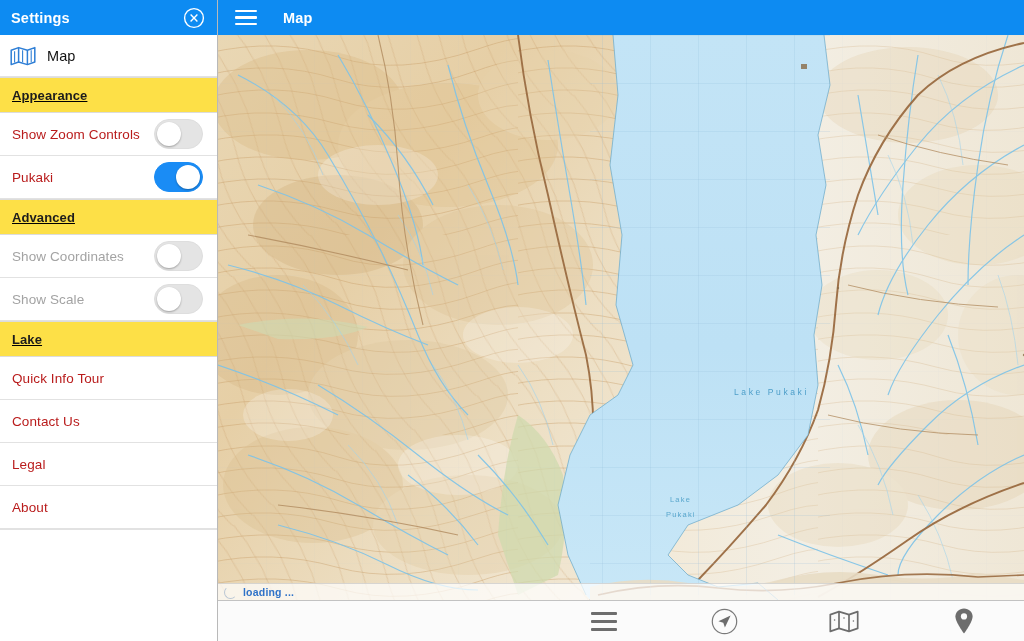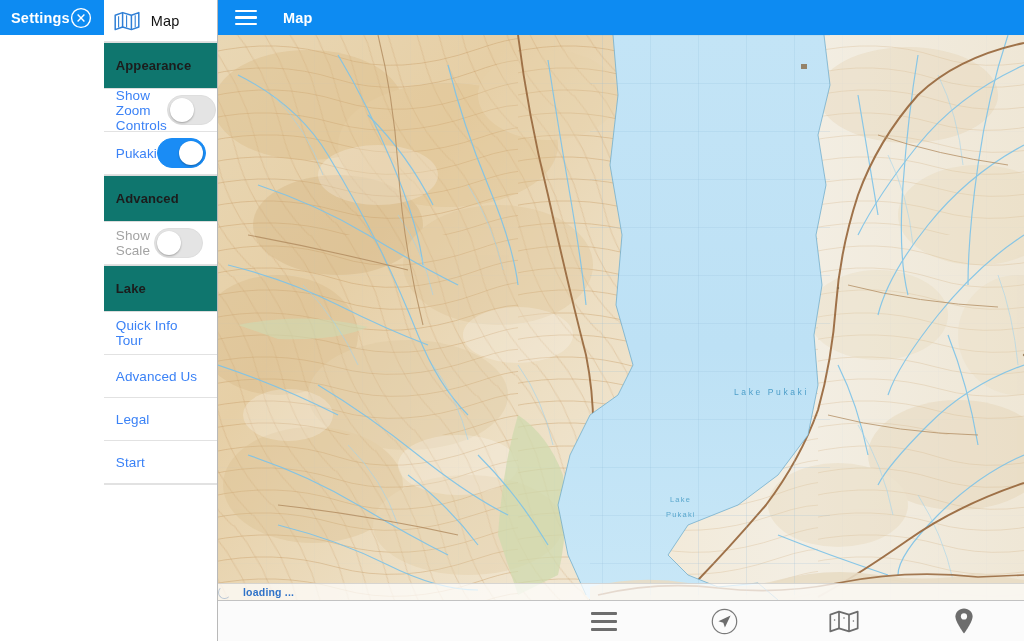--- a/index.html
+++ b/index.html
@@ -11,21 +11,21 @@
   }
   #app{position:relative;width:1024px;height:641px;display:flex;}
 
   
   #sidebar{
     width:218px;height:641px;flex:0 0 218px;
     background:#ffffff;
     border-right:1px solid #b9b9b9;
     box-sizing:border-box;
     position:relative;
-    display:flex;flex-direction:row;
+    display:flex;flex-direction:column;
   }
   .side-header{
     height:35px;flex:0 0 35px;
     background:#0d8bf2;
     display:flex;align-items:center;
     padding:0 12px 0 11px;
     box-sizing:border-box;
     justify-content:space-between;
   }
   .side-header .title{
@@ -37,24 +37,24 @@
 
   .row{
     height:43px;box-sizing:border-box;
     display:flex;align-items:center;
     padding:0 14px 0 12px;
     border-bottom:1px solid #e2e2e2;
     background:#ffffff;
     position:relative;
   }
   .row.first{border-top:none;}
-  .row .label{font-size:13.5px;color:#3b82f6;flex:1;letter-spacing:.1px;}
+  .row .label{font-size:13.5px;color:#b91c1c;flex:1;letter-spacing:.1px;}
   .row .label.dim{color:#a3a3a3;}
   .row.header-row{
-    height:47px;background:#0f766e;border-bottom:1px solid #dcdcdc;border-top:1px solid #dcdcdc;
+    height:36px;background:#fde047;border-bottom:1px solid #dcdcdc;border-top:1px solid #dcdcdc;text-decoration:underline;
   }
   .row.header-row .label{font-size:13px;font-weight:bold;color:#1c1c1c;}
   .row.map-row{height:42px;padding-left:10px;}
   .map-row .mapicon{margin-right:11px;display:flex;align-items:center;}
   .map-row .label{font-size:14.5px;color:#121212;}
 
   
   .toggle{
     width:49px;height:30px;border-radius:15px;position:relative;
     background:#e4e4e4;border:1px solid #dedede;box-sizing:border-box;
@@ -81,23 +81,22 @@
   .hamburger{width:22px;height:16px;display:flex;flex-direction:column;justify-content:space-between;cursor:pointer;}
   .hamburger i{display:block;height:2.4px;background:#fff;border-radius:1px;}
   .map-header .title{color:#fff;font-size:14.5px;font-weight:bold;margin-left:26px;letter-spacing:.2px;}
 
   .map-area{flex:1;position:relative;overflow:hidden;background:#fde047;}
   .map-area svg{position:absolute;top:0;left:0;display:block;}
 
   .loading-bar{
     position:absolute;left:0;bottom:0;width:100%;height:17px;
     background:rgba(255,255,255,.72);
-    display:flex;align-items:center;box-sizing:border-box;
+    display:flex;align-items:center;padding-left:6px;box-sizing:border-box;
     border-top:1px solid rgba(180,180,180,.5);
-    gap:6px;
   }
   .spinner{
     width:11px;height:11px;border-radius:50%;
     border:1.6px solid #b9c6d4;border-top-color:transparent;border-right-color:transparent;
     margin-right:6px;flex:0 0 11px;
   }
   .loading-bar .txt{font-size:10.5px;color:#2f72c8;font-weight:bold;letter-spacing:.2px;}
 
   .map-toolbar{
     height:41px;flex:0 0 41px;background:#fbfbfb;
@@ -158,41 +157,47 @@
         <span class="label">Pukaki</span>
         <span class="toggle on">
             <span class="knob"></span>
           </span>
       </div>
 
       <div class="row header-row">
         <span class="label">Advanced</span>
       </div>
       <div class="row">
+        <span class="label dim">Show Coordinates</span>
+        <span class="toggle">
+            <span class="knob"></span>
+          </span>
+      </div>
+      <div class="row">
         <span class="label dim">Show Scale</span>
         <span class="toggle">
             <span class="knob"></span>
           </span>
       </div>
 
       <div class="row header-row">
         <span class="label">Lake</span>
       </div>
       <div class="row">
         <span class="label">Quick Info Tour</span>
       </div>
       <div class="row">
-        <span class="label">Advanced Us</span>
+        <span class="label">Contact Us</span>
       </div>
 
       <div class="row">
         <span class="label">Legal</span>
       </div>
       <div class="row">
-        <span class="label">Start</span>
+        <span class="label">About</span>
       </div>
 
       <div class="side-filler"></div>
     </div>
   </div>
 
   <div id="mappanel">
 
     <div class="map-header">
       <span class="hamburger">

